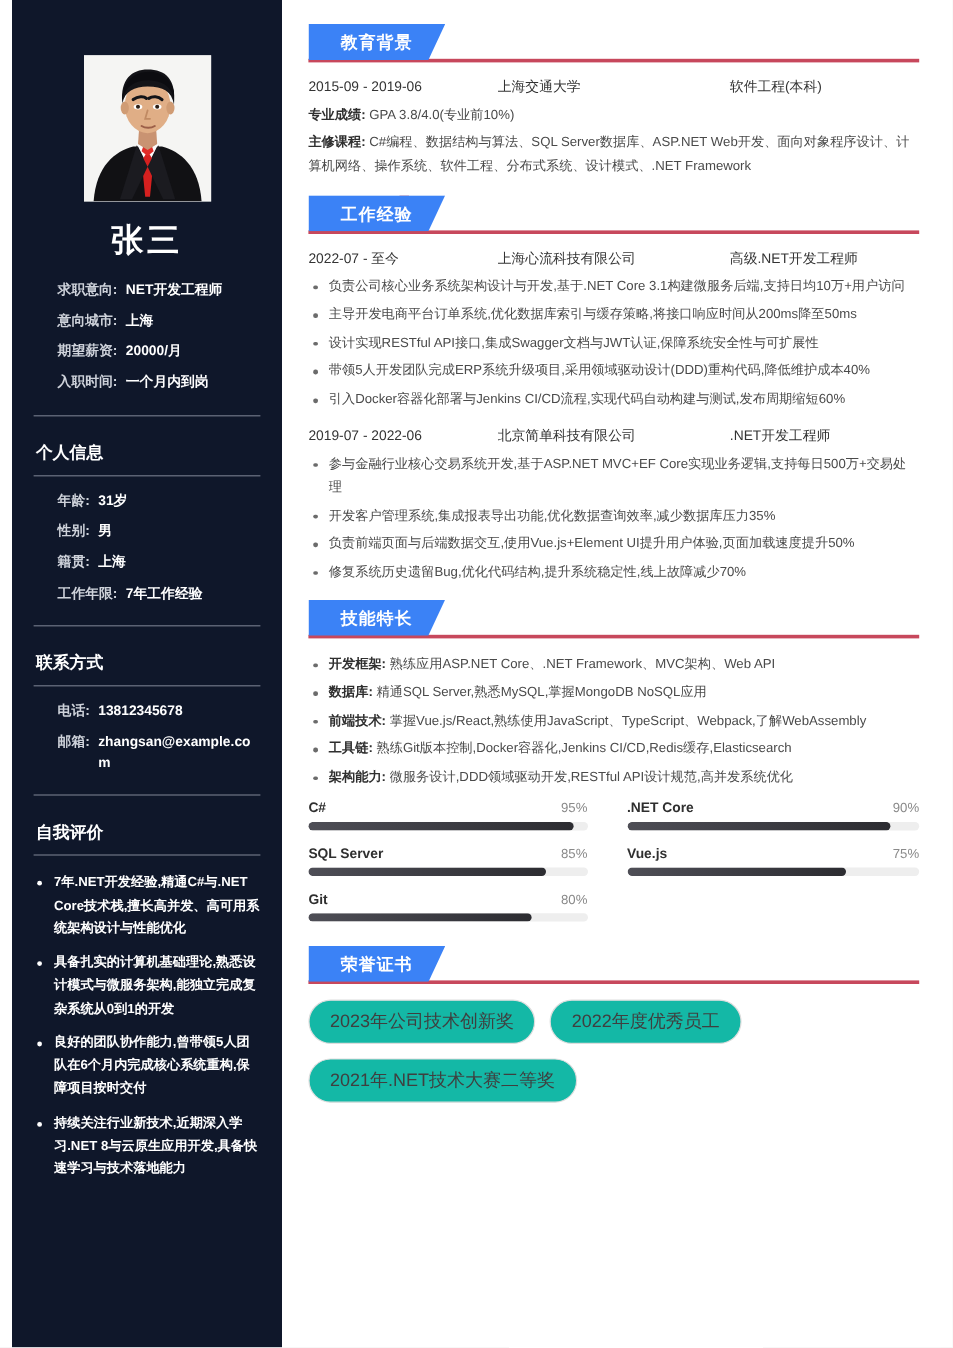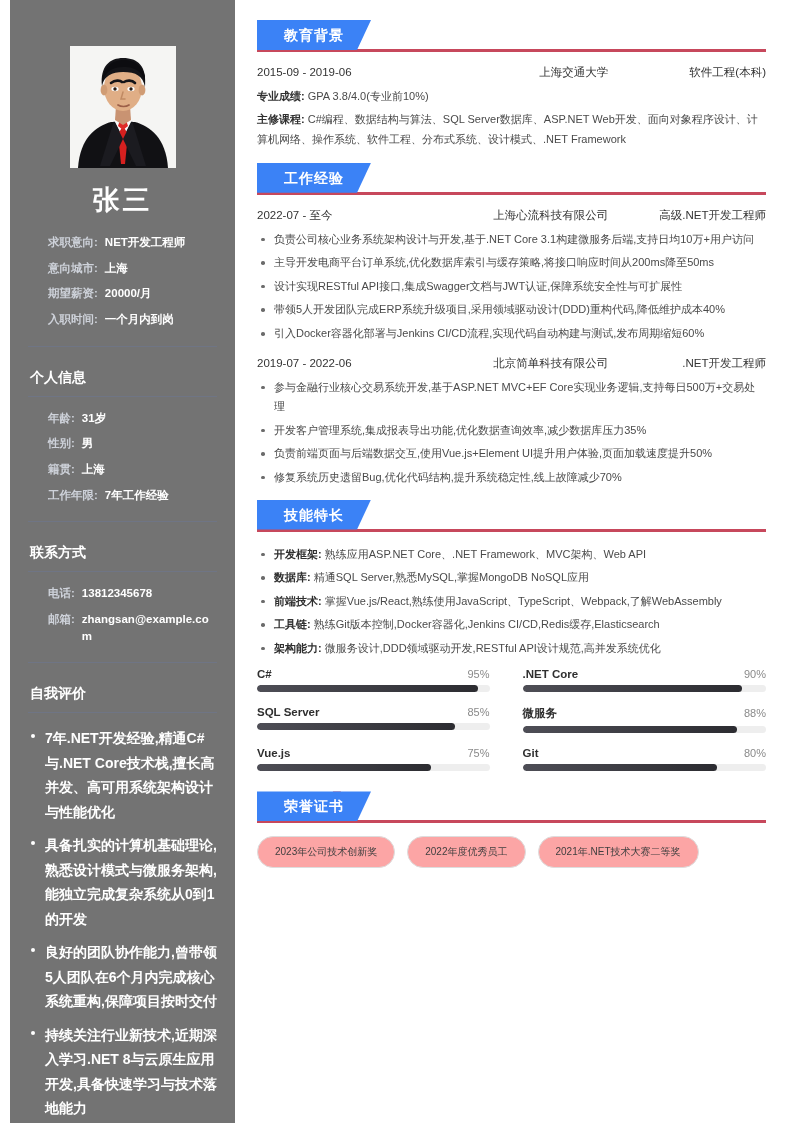--- a/index.html
+++ b/index.html
@@ -22,21 +22,21 @@
     width: 774px;
     height: 1123px;
     background: #ffffff;
     display: flex;
   }
 
   
   .sidebar {
     width: 225px;
     flex: 0 0 225px;
-    background: #737373;
+    background: #0f172a;
     color: #ffffff;
     padding: 16px 18px 20px 18px;
   }
   .avatar-wrap {
     width: 106px;
     height: 122px;
     margin: 30px auto 0 auto;
     background: #f4f4f4;
     overflow: hidden;
     position: relative;
@@ -74,21 +74,21 @@
     font-weight: bold;
     color: #ffffff;
     padding: 22px 0 9px 2px;
     border-top: 1px solid #6f7585;
     border-bottom: 1px solid #6f7585;
     margin-bottom: 13px;
   }
   .side-list { list-style: none; }
   .side-list li {
     position: relative;
-    font-size: 14px;
+    font-size: 11px;
     line-height: 1.75;
     font-weight: bold;
     color: #ffffff;
     padding-left: 17px;
     margin-bottom: 9px;
   }
   .side-list li::before {
     content: "";
     position: absolute;
     left: 3px; top: 8px;
@@ -143,22 +143,22 @@
 
   .row3 {
     display: flex;
     align-items: baseline;
     font-size: 11.5px;
     font-weight: normal;
     color: #333333;
     margin-bottom: 7px;
   }
   .row3 .c-date { width: 31%; }
-  .row3 .c-org { width: 38%; text-align: right; }
-  .row3 .c-role { width: 31%; text-align: right; white-space: nowrap; }
+  .row3 .c-org { width: 38%; text-align: left; }
+  .row3 .c-role { width: 31%; white-space: nowrap; }
 
   .meta {
     font-size: 11px;
     line-height: 1.75;
     color: #4a4a4a;
     margin-bottom: 4px;
   }
   .meta b { color: #2f2f2f; }
 
   .bullets { list-style: none; margin: 2px 0 12px 0; }
@@ -210,23 +210,23 @@
     height: 7px;
     border-radius: 4px;
     background: linear-gradient(90deg, #4e4e56 0%, #2c2c31 100%);
   }
 
   .chips { display: flex; flex-wrap: wrap; gap: 12px; margin-top: 8px; padding-bottom: 6px;}
   .chip {
     border: 1px solid #dddddd;
     border-radius: 40px;
     padding: 8px 17px;
-    font-size: 10px;
+    font-size: 15px;
     color: #3f3f3f;
-    background: #fca5a5;
+    background: #14b8a6;
     white-space: nowrap;
   }
 </style>
 </head>
 <body>
 
 <div class="page">
   <div class="sheet">
 
     <aside class="sidebar">
@@ -443,29 +443,20 @@
             <div class="bar-top">
               <span class="bar-name">SQL Server</span>
               <span class="bar-pct">85%</span>
             </div>
             <div class="bar-track">
               <div class="bar-fill" style="width: 85%;"></div>
             </div>
           </div>
           <div class="bar-item">
             <div class="bar-top">
-              <span class="bar-name">微服务</span>
-              <span class="bar-pct">88%</span>
-            </div>
-            <div class="bar-track">
-              <div class="bar-fill" style="width: 88%;"></div>
-            </div>
-          </div>
-          <div class="bar-item">
-            <div class="bar-top">
               <span class="bar-name">Vue.js</span>
               <span class="bar-pct">75%</span>
             </div>
             <div class="bar-track">
               <div class="bar-fill" style="width: 75%;"></div>
             </div>
           </div>
           <div class="bar-item">
             <div class="bar-top">
               <span class="bar-name">Git</span>

